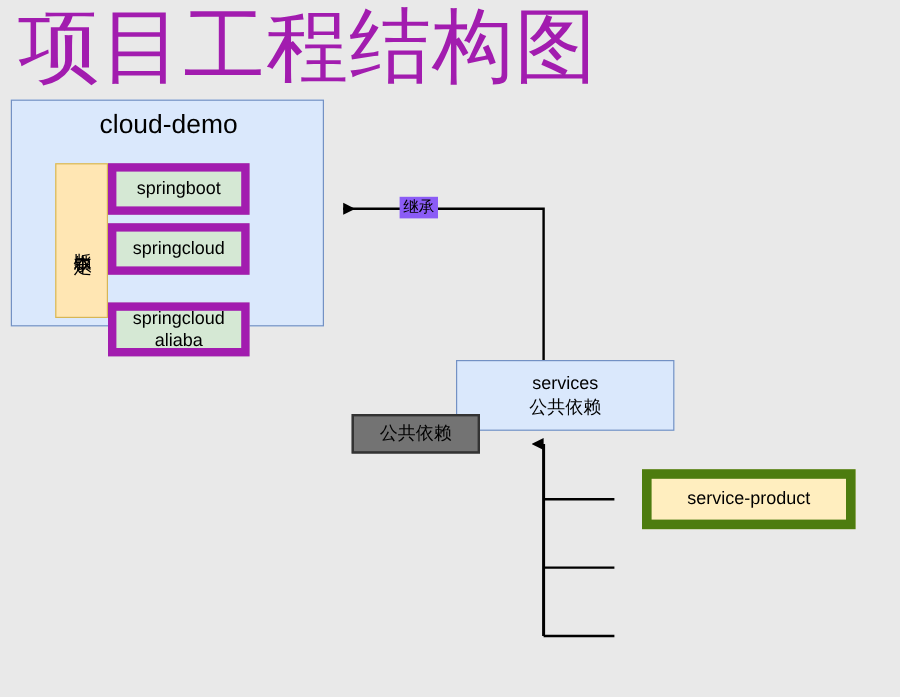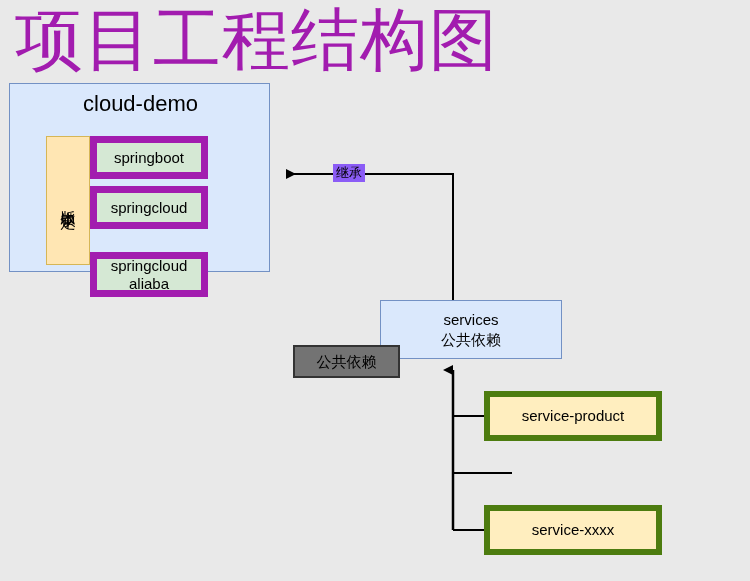--- a/index.html
+++ b/index.html
@@ -127,25 +127,25 @@
     display: flex;
     align-items: center;
     justify-content: center;
     font-size: 15px;
     line-height: 20px;
     z-index: 6;
   }
 
   
   .service-box {
-    left: 484px;
+    left: 535px;
     width: 178px;
     height: 50px;
     background: #ffeebf;
-    border: 6px solid #4d7c0f;
+    border: 8px solid #4d7c0f;
     box-sizing: border-box;
     display: flex;
     align-items: center;
     justify-content: center;
     font-size: 15px;
     line-height: 20px;
     z-index: 4;
   }
   #service-box-0 { top: 391px; }
   #service-box-1 { top: 448px; }
@@ -214,15 +214,14 @@
   <div class="abs dep-row" id="dep-row-2">springcloud aliaba</div>
 
   <div class="abs" id="services-box">
     <div>services</div>
     <div>公共依赖</div>
   </div>
 
   <div class="abs" id="common-dependency-box">公共依赖</div>
 
   <div class="abs service-box" id="service-box-0">service-product</div>
-  <div class="abs service-box" id="service-box-2">service-xxxx</div>
 
 </div>
 
 </body></html>

